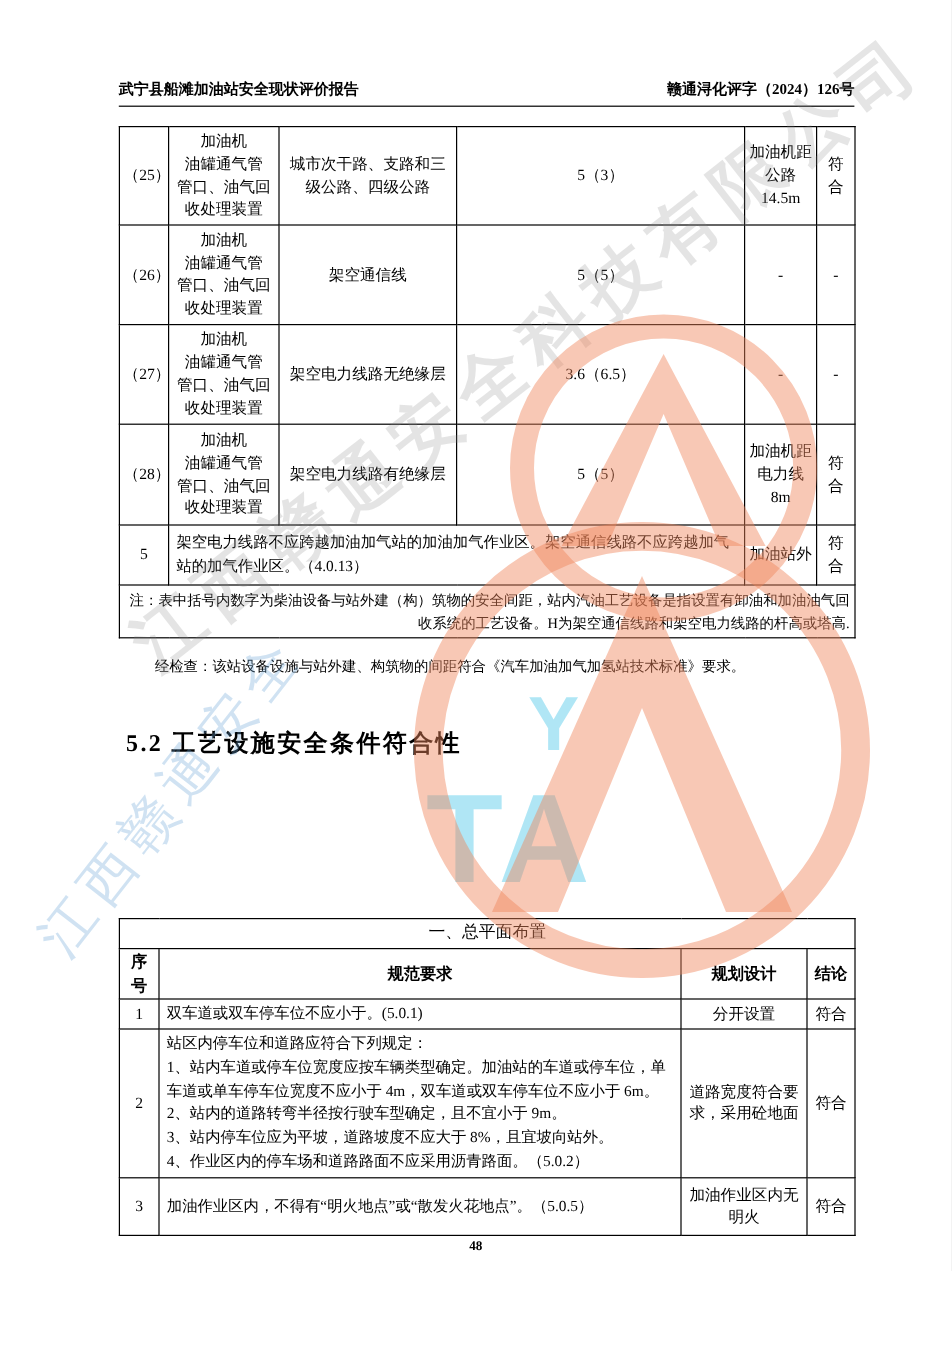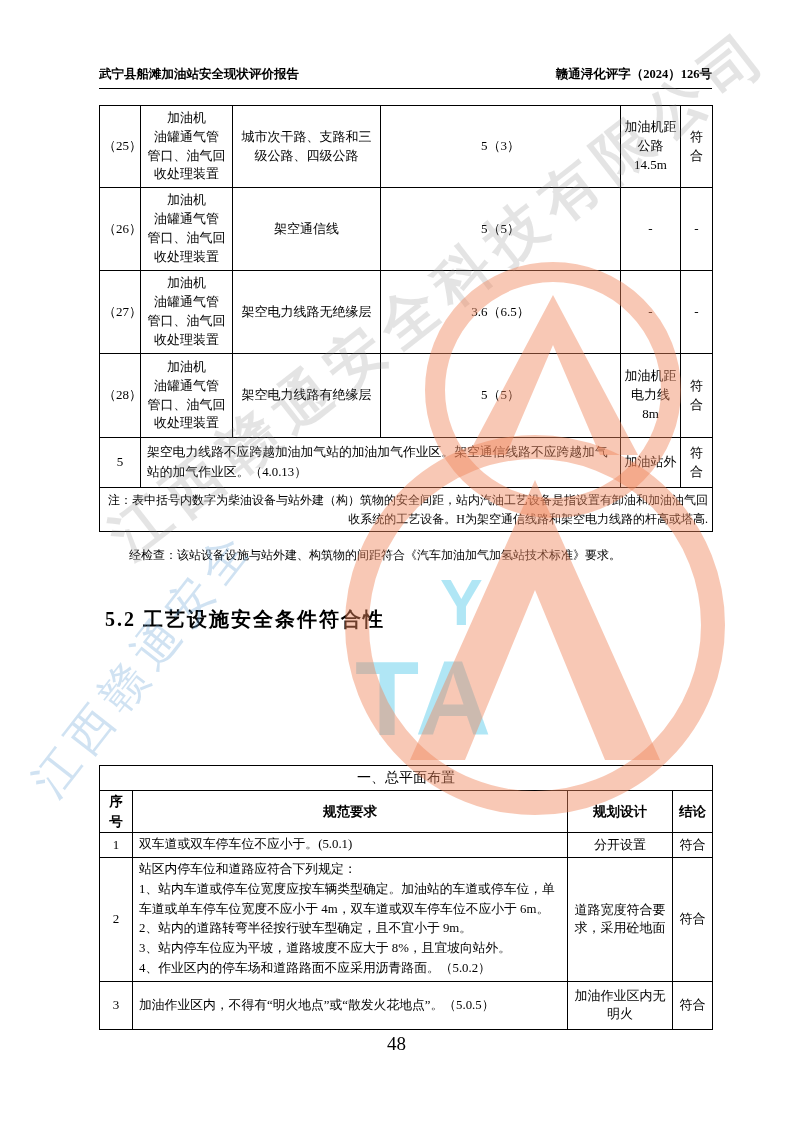--- a/index.html
+++ b/index.html
@@ -21,21 +21,21 @@
   .bold{font-weight:normal;}
   .sec-row td{font-weight:normal;font-size:14px;height:22px;}
   .hdr-row td{font-weight:bold;font-size:13.5px;height:20px;}
   
   .para{position:absolute;left:105px;width:607px;font-size:12px;line-height:31px;
         text-align:justify;text-indent:2em;}
   .h52{position:absolute;left:105px;top:606px;width:607px;font-size:20px;font-weight:bold;
        letter-spacing:2px;}
   .t2-title{position:absolute;left:99px;top:736px;width:613px;text-align:center;
             font-size:15.5px;font-weight:bold;letter-spacing:1px;}
-  .page-num{position:absolute;left:0;top:1033px;width:793px;text-align:center;font-size:19px;}
+  .page-num{position:absolute;left:0;top:1033px;width:793px;text-align:center;font-size:11px;font-weight:bold;}
   
   .wm{position:absolute;inset:0;pointer-events:none;z-index:6;}
 </style>
 </head>
 <body>
 
 <div class="page">
 
   <div class="pg-header">
     <span>武宁县船滩加油站安全现状评价报告</span>

